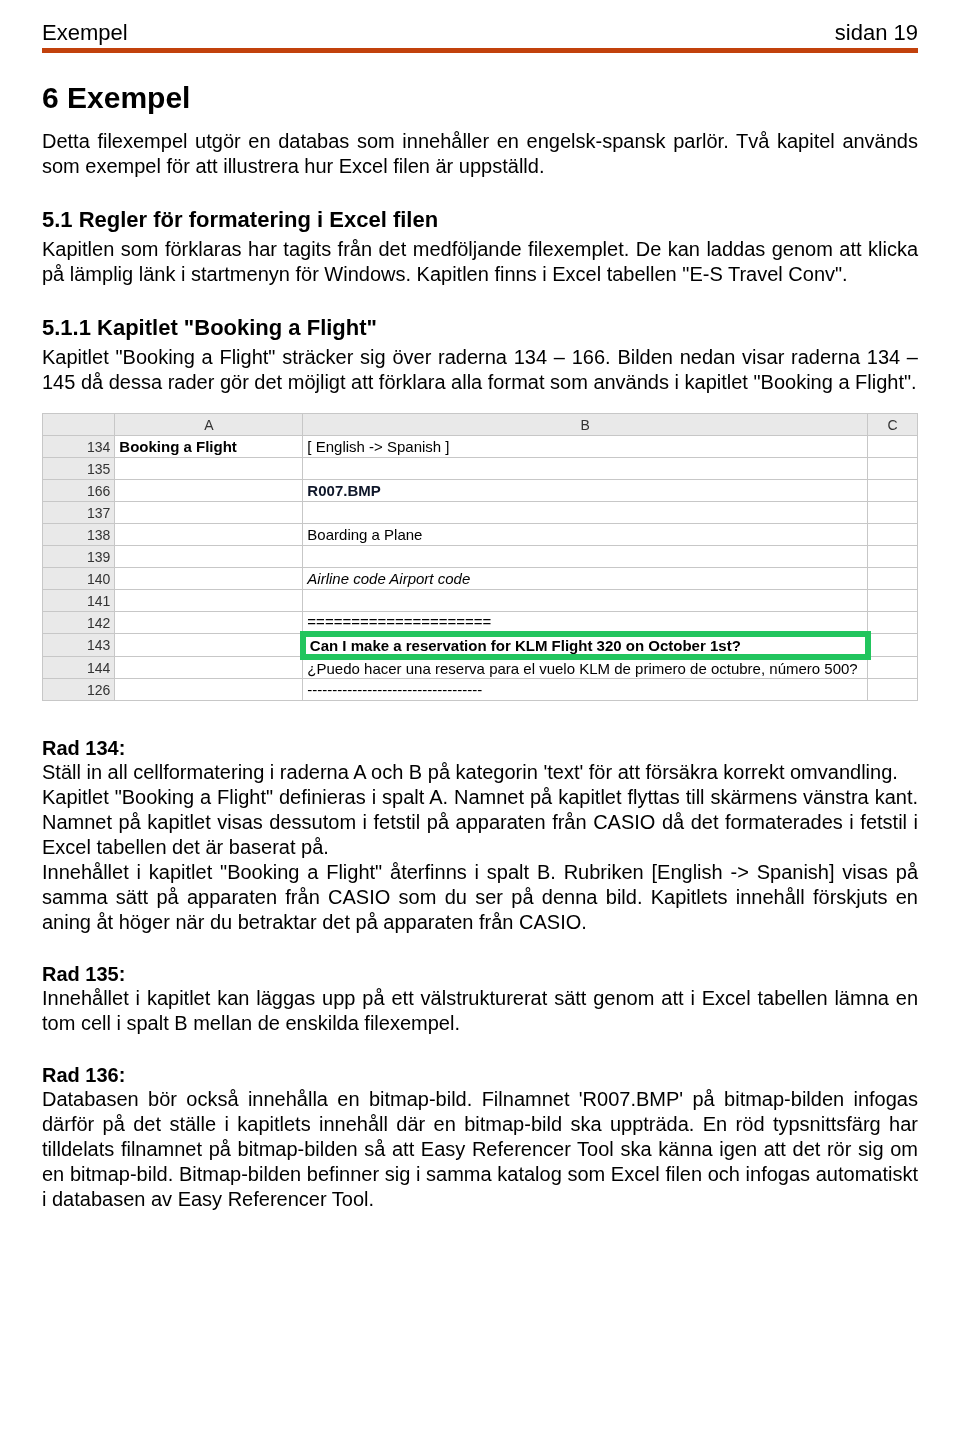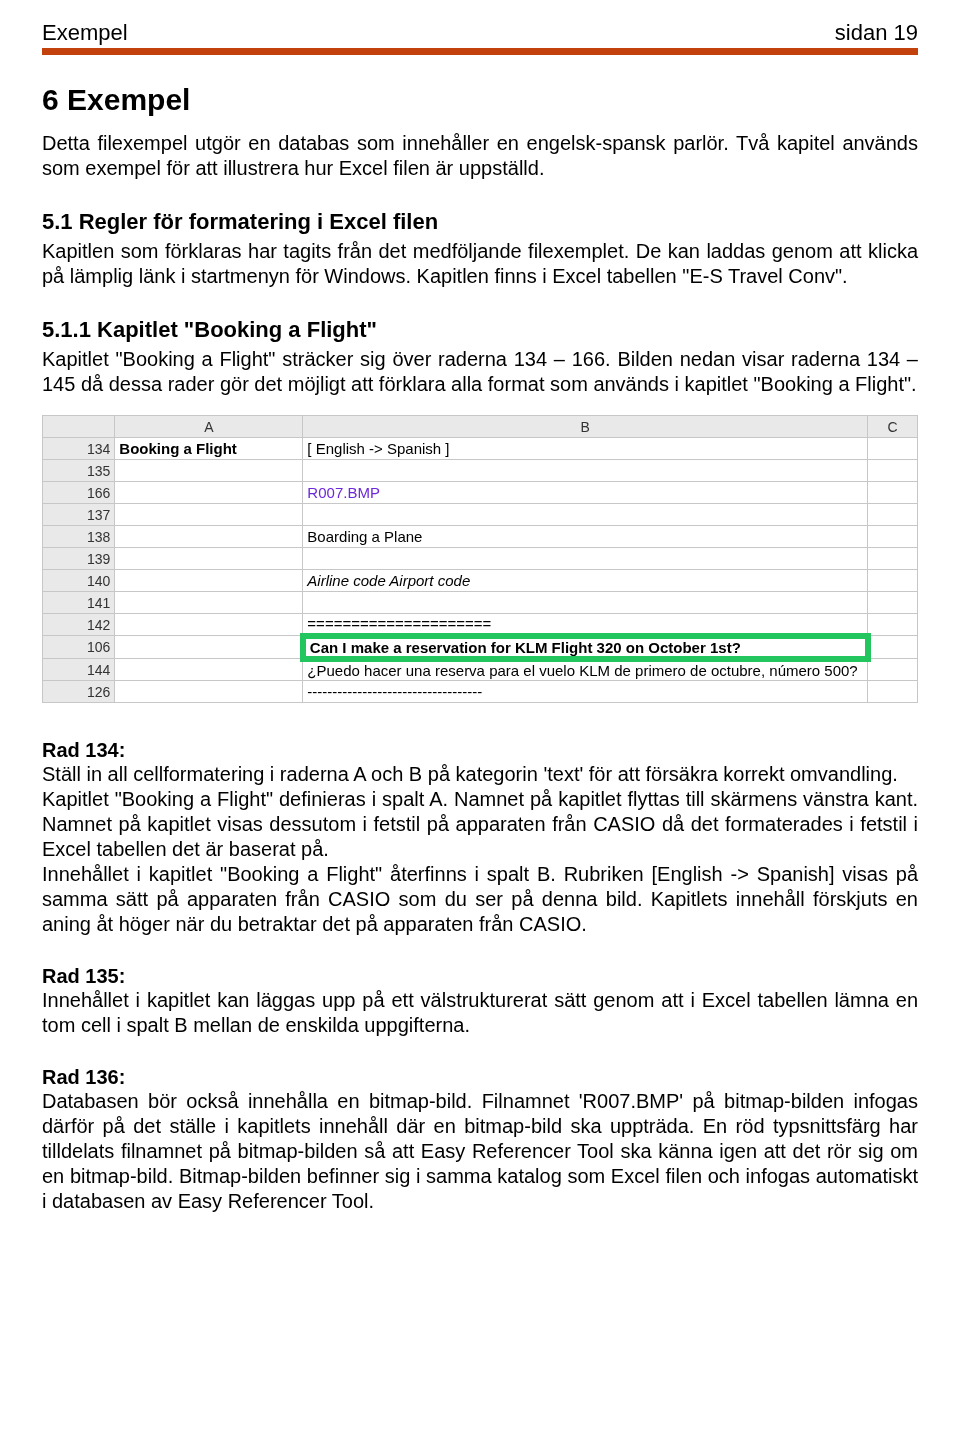--- a/index.html
+++ b/index.html
@@ -9,21 +9,21 @@
     width: 960px;
     margin: 0 auto;
     color: #000;
   }
   .page {
     padding: 20px 42px 40px 42px;
   }
   .topbar {
     display: flex;
     justify-content: space-between;
-    border-bottom: 7px solid #c2410c;
+    border-bottom: 5px solid #c2410c;
     padding-bottom: 2px;
     margin-bottom: 28px;
     font-size: 22px;
   }
   h1 {
     font-size: 30px;
     font-weight: bold;
     margin-bottom: 14px;
   }
   h2 {
@@ -76,21 +76,21 @@
     text-align: center;
     width: 56px;
     color: #333;
     font-size: 14px;
     padding-left: 44px;
   }
   .excel .colA { width: 188px; }
   .excel .colB { width: auto; }
   .excel .colC { width: 50px; }
   .excel .bold { font-weight: bold; }
-  .excel .red { color: #6d28d9; }
+  .excel .red { color: #0f172a; font-weight: bold; }
   .excel .italic { font-style: italic; }
   .excel .boxed {
     border: 6px solid #22c55e;
     font-weight: bold;
   }
   .excel .dashes {
     font-family: Arial, sans-serif;
     letter-spacing: 0;
   }
 </style>
@@ -170,21 +170,21 @@
           <td class="colB"></td>
           <td class="colC"></td>
         </tr>
         <tr>
           <td class="rownum">142</td>
           <td class="colA"></td>
           <td class="colB dashes">=====================</td>
           <td class="colC"></td>
         </tr>
         <tr>
-          <td class="rownum">106</td>
+          <td class="rownum">143</td>
           <td class="colA"></td>
           <td class="colB boxed">Can I make a reservation for KLM Flight 320 on October 1st?</td>
           <td class="colC"></td>
         </tr>
         <tr>
           <td class="rownum">144</td>
           <td class="colA"></td>
           <td class="colB">¿Puedo hacer una reserva para el vuelo KLM de primero de octubre, número 500?</td>
           <td class="colC"></td>
         </tr>
@@ -196,17 +196,17 @@
         </tr>
       </tbody>
   </table>
 
   <div class="rad-label">Rad 134:</div>
   <p class="body-text">Ställ in all cellformatering i raderna A och B på kategorin 'text' för att försäkra korrekt omvandling.</p>
   <p class="body-text">Kapitlet "Booking a Flight" definieras i spalt A. Namnet på kapitlet flyttas till skärmens vänstra kant. Namnet på kapitlet visas dessutom i fetstil på apparaten från CASIO då det formaterades i fetstil i Excel tabellen det är baserat på.</p>
   <p class="body-text">Innehållet i kapitlet "Booking a Flight" återfinns i spalt B. Rubriken [English -&gt; Spanish] visas på samma sätt på apparaten från CASIO som du ser på denna bild. Kapitlets innehåll förskjuts en aning åt höger när du betraktar det på apparaten från CASIO.</p>
 
   <div class="rad-label">Rad 135:</div>
-  <p class="body-text">Innehållet i kapitlet kan läggas upp på ett välstrukturerat sätt genom att i Excel tabellen lämna en tom cell i spalt B mellan de enskilda uppgifterna.</p>
+  <p class="body-text">Innehållet i kapitlet kan läggas upp på ett välstrukturerat sätt genom att i Excel tabellen lämna en tom cell i spalt B mellan de enskilda filexempel.</p>
 
   <div class="rad-label">Rad 136:</div>
   <p class="body-text">Databasen bör också innehålla en bitmap-bild. Filnamnet 'R007.BMP' på bitmap-bilden infogas därför på det ställe i kapitlets innehåll där en bitmap-bild ska uppträda. En röd typsnittsfärg har tilldelats filnamnet på bitmap-bilden så att Easy Referencer Tool ska känna igen att det rör sig om en bitmap-bild. Bitmap-bilden befinner sig i samma katalog som Excel filen och infogas automatiskt i databasen av Easy Referencer Tool.</p>
 </div>
 
 </body></html>

